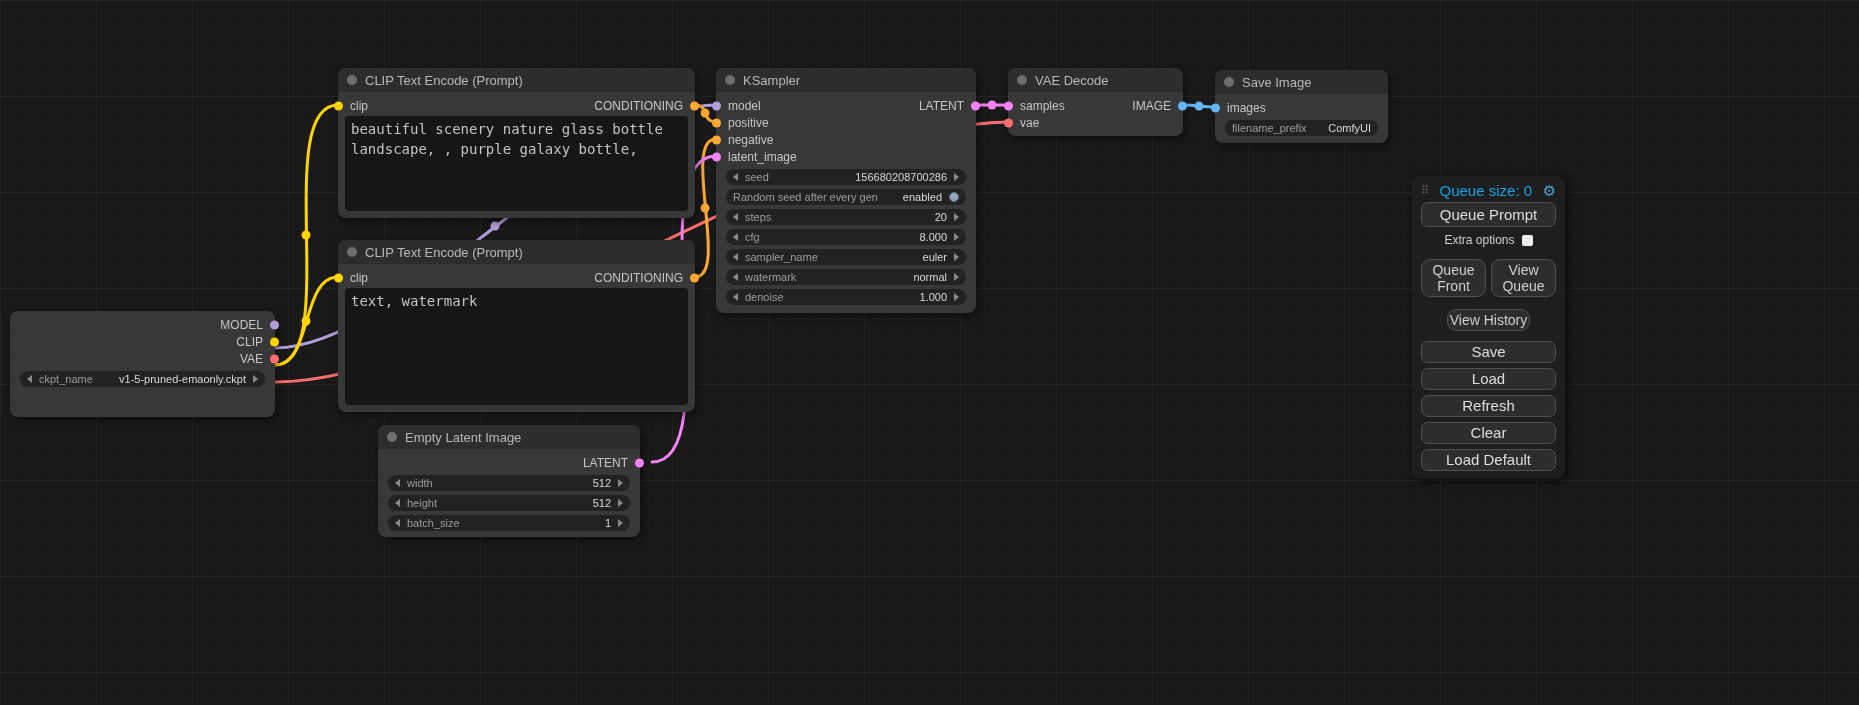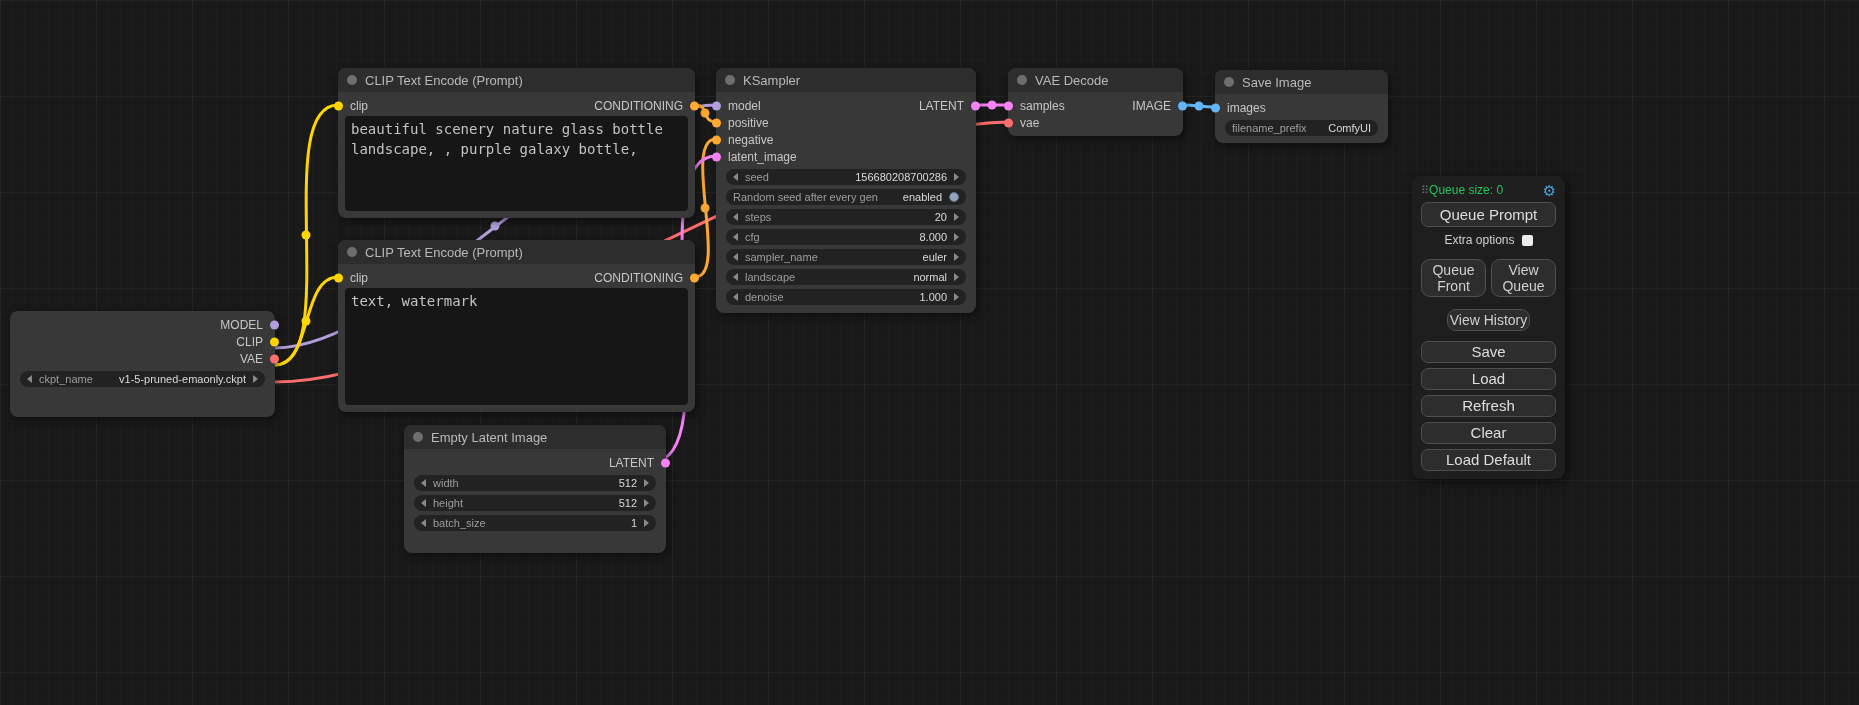--- a/index.html
+++ b/index.html
@@ -44,21 +44,21 @@
   .toggle-dot{width:10px;height:10px;border-radius:50%;background:#93a5bb;border:1px solid #5d6e85;
         margin-left:7px;flex:0 0 auto}
   .prompt-box{position:absolute;left:7px;right:7px;background:#161616;border-radius:4px;
         color:#c3c3c3;font-family:"DejaVu Sans Mono",monospace;font-size:14px;line-height:1.4;
         padding:4px 6px;white-space:pre-wrap;word-break:break-word;overflow:hidden}
   
   .menu{position:absolute;left:1412px;top:176px;width:153px;z-index:3;background:#1e1e1e;
         border-radius:9px;padding:6px 9px 8px;box-shadow:3px 3px 11px rgba(0,0,0,0.55);color:#d6d6d6}
   .menu-header{display:flex;align-items:center;height:16px}
   .drag{color:#6d6d6d;font-size:11px}
-  .qsize{flex:1;text-align:left;font-size:12px;color:#22c55e}
+  .qsize{flex:1;text-align:center;font-size:15px;color:#0ea5e9}
   .gear{color:#4ba0d6;font-size:15px;line-height:1}
   .mbtn{display:block;width:100%;background:#2d2d2d;border:1px solid #4f4f4f;border-radius:7px;
         color:#dedede;font-family:inherit;font-size:15px;padding:1px 0 2px;margin-top:5px;text-align:center}
   .mbtn.qp{margin-top:4px;padding:3px 0}
   .extra-row{display:flex;align-items:center;justify-content:center;gap:7px;font-size:12px;
         margin-top:6px;color:#d0d0d0}
   .chk{width:11px;height:11px;background:#ececec;border-radius:2px;flex:0 0 auto}
   .pill-row{display:flex;gap:5px;margin-top:4px}
   .pill-row.center{justify-content:center}
   .mbtn.pill{font-size:14px;padding:2px 0;border-radius:9px;margin-top:8px;color:#cfcfcf;flex:1}
@@ -155,21 +155,21 @@
     <div class="srow">
       <span class="dot in c-clip"></span>
       <span>clip</span>
       <span class="out-label">CONDITIONING</span>
       <span class="dot out c-cond"></span>
     </div>
   </div>
   <div class="prompt-box" style="top:48px;height:117px">text, watermark</div>
 </div>
 
-<div class="node" style="left:404px;top:425px;width:262px;height:128px">
+<div class="node" style="left:378px;top:425px;width:262px;height:112px">
   <div class="node-title">
     <span class="collapse-dot"></span>
     <span>Empty Latent Image</span>
   </div>
   <div class="slots">
     <div class="srow">
       <span class="out-label">LATENT</span>
       <span class="dot out c-latent"></span>
     </div>
   </div>
@@ -242,21 +242,21 @@
     <span class="arr r"></span>
   </div>
   <div class="widget">
     <span class="arr l"></span>
     <span class="w-label">sampler_name</span>
     <span class="w-value">euler</span>
     <span class="arr r"></span>
   </div>
   <div class="widget">
     <span class="arr l"></span>
-    <span class="w-label">landscape</span>
+    <span class="w-label">watermark</span>
     <span class="w-value">normal</span>
     <span class="arr r"></span>
   </div>
   <div class="widget">
     <span class="arr l"></span>
     <span class="w-label">denoise</span>
     <span class="w-value">1.000</span>
     <span class="arr r"></span>
   </div>
 </div>

